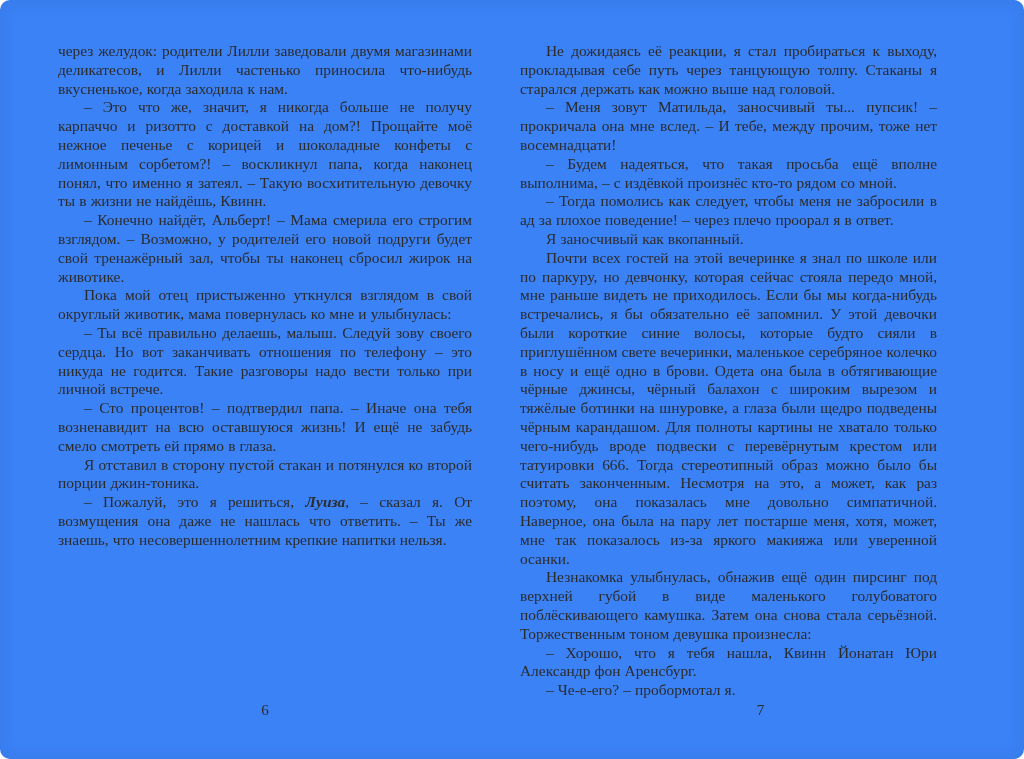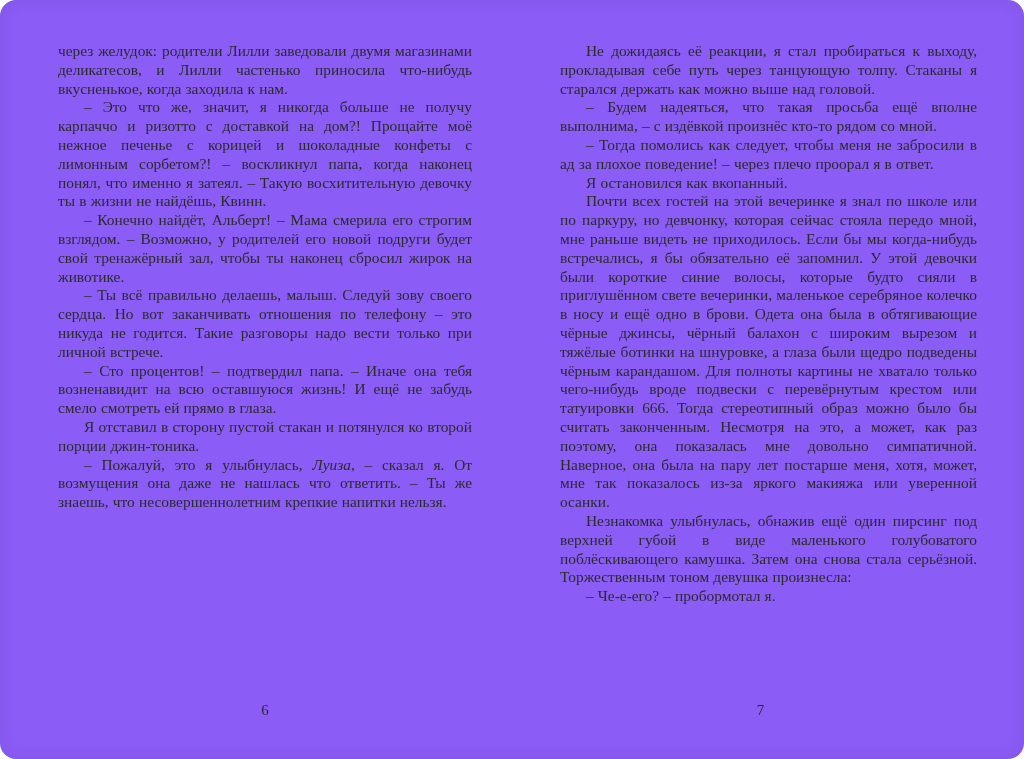--- a/index.html
+++ b/index.html
@@ -4,78 +4,81 @@
 <style>
   html, body {
     margin: 0;
     padding: 0;
     background: #ffffff;
   }
   .spread {
     position: relative;
     width: 1024px;
     height: 759px;
-    background: #8b5cf6;
-    border-radius: 16px;
+    background: #3b82f6;
+    border-radius: 10px;
     box-shadow: inset 0 0 18px rgba(0,0,0,0.07);
     overflow: hidden;
     font-family: "Liberation Serif", "DejaVu Serif", serif;
     color: #2b2b2b;
   }
   .text-col {
     position: absolute;
     top: 42px;
   }
   .text-col.left  { left: 58px;  width: 414px; }
-  .text-col.right { left: 560px; width: 417px; }
+  .text-col.right { left: 520px; width: 417px; }
   .para {
     margin: 0;
     text-align: justify;
     text-indent: 26px;
     font-size: 15.4px;
     line-height: 18.8px;
     hyphens: auto;
     -webkit-hyphens: auto;
     word-spacing: 0.02em;
   }
   .para.no-indent { text-indent: 0; }
-  .para em { font-style: italic; }
+  .para em { font-style: italic; font-weight: bold; }
   .page-number {
     position: absolute;
     top: 701px;
     text-align: center;
     font-size: 15px;
     line-height: 18px;
     color: #2b2b2b;
   }
   .page-number.left  { left: 58px;  width: 414px; }
   .page-number.right { left: 552px; width: 417px; }
 </style>
 </head>
 <body>
 
 <div class="spread">
 
   <div class="text-col left" lang="ru">
     <p class="para no-indent">через желудок: родители Лилли заведовали двумя магазинами деликатесов, и Лилли частенько приносила что-нибудь вкусненькое, когда заходила к нам.</p>
     <p class="para">– Это что же, значит, я никогда больше не получу карпаччо и ризотто с доставкой на дом?! Прощайте моё нежное печенье с корицей и шоколадные конфеты с лимонным сорбетом?! – воскликнул папа, когда наконец понял, что именно я затеял. – Такую восхитительную девочку ты в жизни не найдёшь, Квинн.</p>
     <p class="para">– Конечно найдёт, Альберт! – Мама смерила его строгим взглядом. – Возможно, у родителей его новой подруги будет свой тренажёрный зал, чтобы ты наконец сбросил жирок на животике.</p>
+    <p class="para">Пока мой отец пристыженно уткнулся взглядом в свой округлый животик, мама повернулась ко мне и улыбнулась:</p>
     <p class="para">– Ты всё правильно делаешь, малыш. Следуй зову своего сердца. Но вот заканчивать отношения по телефону – это никуда не годится. Такие разговоры надо вести только при личной встрече.</p>
     <p class="para">– Сто процентов! – подтвердил папа. – Иначе она тебя возненавидит на всю оставшуюся жизнь! И ещё не забудь смело смотреть ей прямо в глаза.</p>
     <p class="para">Я отставил в сторону пустой стакан и потянулся ко второй порции джин-тоника.</p>
-    <p class="para"><span>– Пожалуй, это я улыбнулась, </span><em>Луиза</em><span>, – сказал я. От возмущения она даже не нашлась что ответить. – Ты же знаешь, что несовершеннолетним крепкие напитки нельзя.</span></p>
+    <p class="para"><span>– Пожалуй, это я решиться, </span><em>Луиза</em><span>, – сказал я. От возмущения она даже не нашлась что ответить. – Ты же знаешь, что несовершеннолетним крепкие напитки нельзя.</span></p>
   </div>
 
   <div class="page-number left">6</div>
 
   <div class="text-col right" lang="ru">
     <p class="para">Не дожидаясь её реакции, я стал пробираться к выходу, прокладывая себе путь через танцующую толпу. Стаканы я старался держать как можно выше над головой.</p>
+    <p class="para">– Меня зовут Матильда, заносчивый ты... пупсик! – прокричала она мне вслед. – И тебе, между прочим, тоже нет восемнадцати!</p>
     <p class="para">– Будем надеяться, что такая просьба ещё вполне выполнима, – с издёвкой произнёс кто-то рядом со мной.</p>
     <p class="para">– Тогда помолись как следует, чтобы меня не забросили в ад за плохое поведение! – через плечо проорал я в ответ.</p>
-    <p class="para">Я остановился как вкопанный.</p>
+    <p class="para">Я заносчивый как вкопанный.</p>
     <p class="para">Почти всех гостей на этой вечеринке я знал по школе или по паркуру, но девчонку, которая сейчас стояла передо мной, мне раньше видеть не приходилось. Если бы мы когда-нибудь встречались, я бы обязательно её запомнил. У этой девочки были короткие синие волосы, которые будто сияли в приглушённом свете вечеринки, маленькое серебряное колечко в носу и ещё одно в брови. Одета она была в обтягивающие чёрные джинсы, чёрный балахон с широким вырезом и тяжёлые ботинки на шнуровке, а глаза были щедро подведены чёрным карандашом. Для полноты картины не хватало только чего-нибудь вроде подвески с перевёрнутым крестом или татуировки 666. Тогда стереотипный образ можно было бы считать законченным. Несмотря на это, а может, как раз поэтому, она показалась мне довольно симпатичной. Наверное, она была на пару лет постарше меня, хотя, может, мне так показалось из-за яркого макияжа или уверенной осанки.</p>
     <p class="para">Незнакомка улыбнулась, обнажив ещё один пирсинг под верхней губой в виде маленького голубоватого поблёскивающего камушка. Затем она снова стала серьёзной. Торжественным тоном девушка произнесла:</p>
+    <p class="para">– Хорошо, что я тебя нашла, Квинн Йонатан Юри Александр фон Аренсбург.</p>
     <p class="para">– Че-е-его? – пробормотал я.</p>
   </div>
 
   <div class="page-number right">7</div>
 
 </div>
 
 </body></html>

